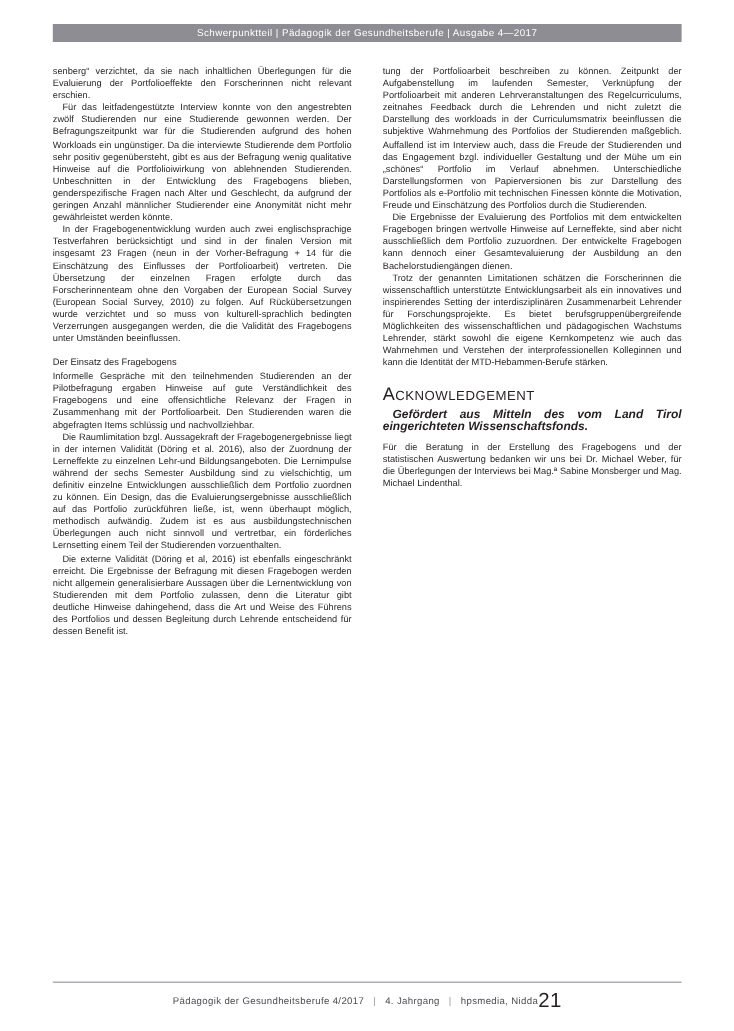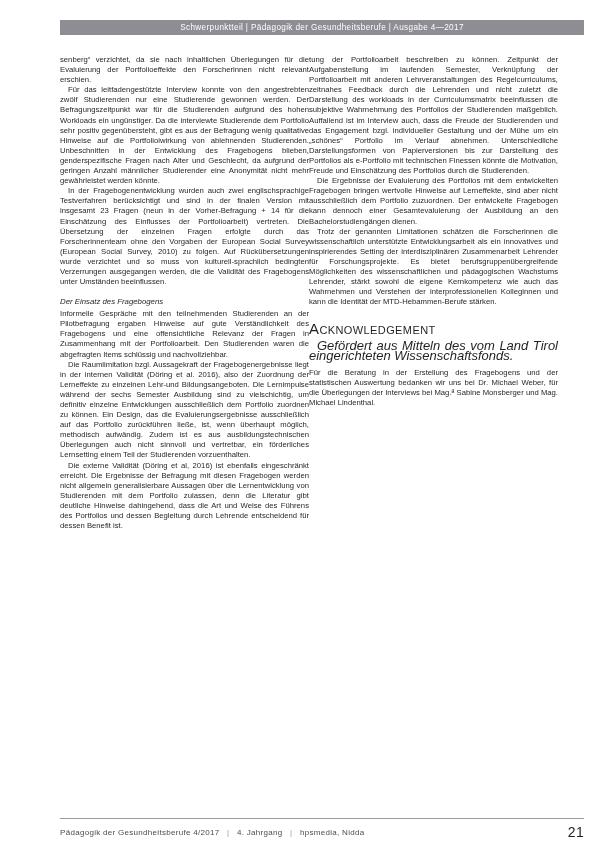--- a/index.html
+++ b/index.html
@@ -12,21 +12,20 @@
     background: #ffffff;
     font-family: "Liberation Sans", sans-serif;
     color: #231f20;
     overflow: hidden;
   }
   .page {
     position: relative;
     width: 588px;
     height: 859px;
     box-sizing: border-box;
-    margin-left: 16px;
   }
   
   .header-bar {
     position: absolute;
     top: 20px;
     left: 44px;
     width: 524px;
     height: 15px;
     background: #8d8d93;
     display: flex;
@@ -40,20 +39,22 @@
     white-space: nowrap;
   }
   
   .content {
     position: absolute;
     top: 55px;
     left: 44px;
     width: 524px;
     height: 740px;
     display: flex;
+    gap: 26px;
+    justify-content: flex-end;
   }
   .col {
     width: 249px;
     box-sizing: border-box;
   }
   p.body {
     margin: 0;
     font-size: 7.7px;
     line-height: 10.1px;
     text-align: justify;
@@ -63,72 +64,72 @@
   }
   p.body + p.body {
     text-indent: 8px;
   }
   p.body.noindent {
     text-indent: 0;
   }
   h3.sub {
     margin: 10px 0 3px 0;
     font-size: 7.8px;
-    font-style: italic;
     font-weight: normal;
     color: #231f20;
   }
   h2.section {
     margin: 13px 0 4px 0;
     font-size: 15px;
     font-weight: normal;
     font-variant: small-caps;
     letter-spacing: 0.4px;
     color: #231f20;
   }
   p.italic-note {
     margin: 0 0 6px 0;
-    font-size: 13px;
+    font-size: 10px;
     line-height: 10.1px;
     font-style: italic;
     text-align: justify;
     hyphens: auto;
     text-indent: 8px;
+    font-weight: bold;
   }
   
   .footer-rule {
     position: absolute;
     left: 44px;
     top: 818px;
     width: 524px;
     height: 1px;
     background: #9a9aa0;
   }
   .footer {
     position: absolute;
     left: 44px;
     top: 824px;
     width: 524px;
     display: flex;
     align-items: center;
-    justify-content: space-between;
+    justify-content: center;
     font-size: 8px;
     color: #4c4c52;
     letter-spacing: 0.3px;
   }
   .footer .left {
     white-space: nowrap;
   }
   .footer .sep {
     display: inline-block;
     padding: 0 5px;
     color: #9a9aa0;
   }
   .footer .pageno {
-    font-size: 14px;
+    font-size: 17px;
     color: #231f20;
   }
 </style>
 </head>
 <body>
 
 <div class="page">
 
   <div class="header-bar">
     <span class="header-text">Schwerpunktteil | Pädagogik der Gesundheitsberufe | Ausgabe 4—2017</span>

